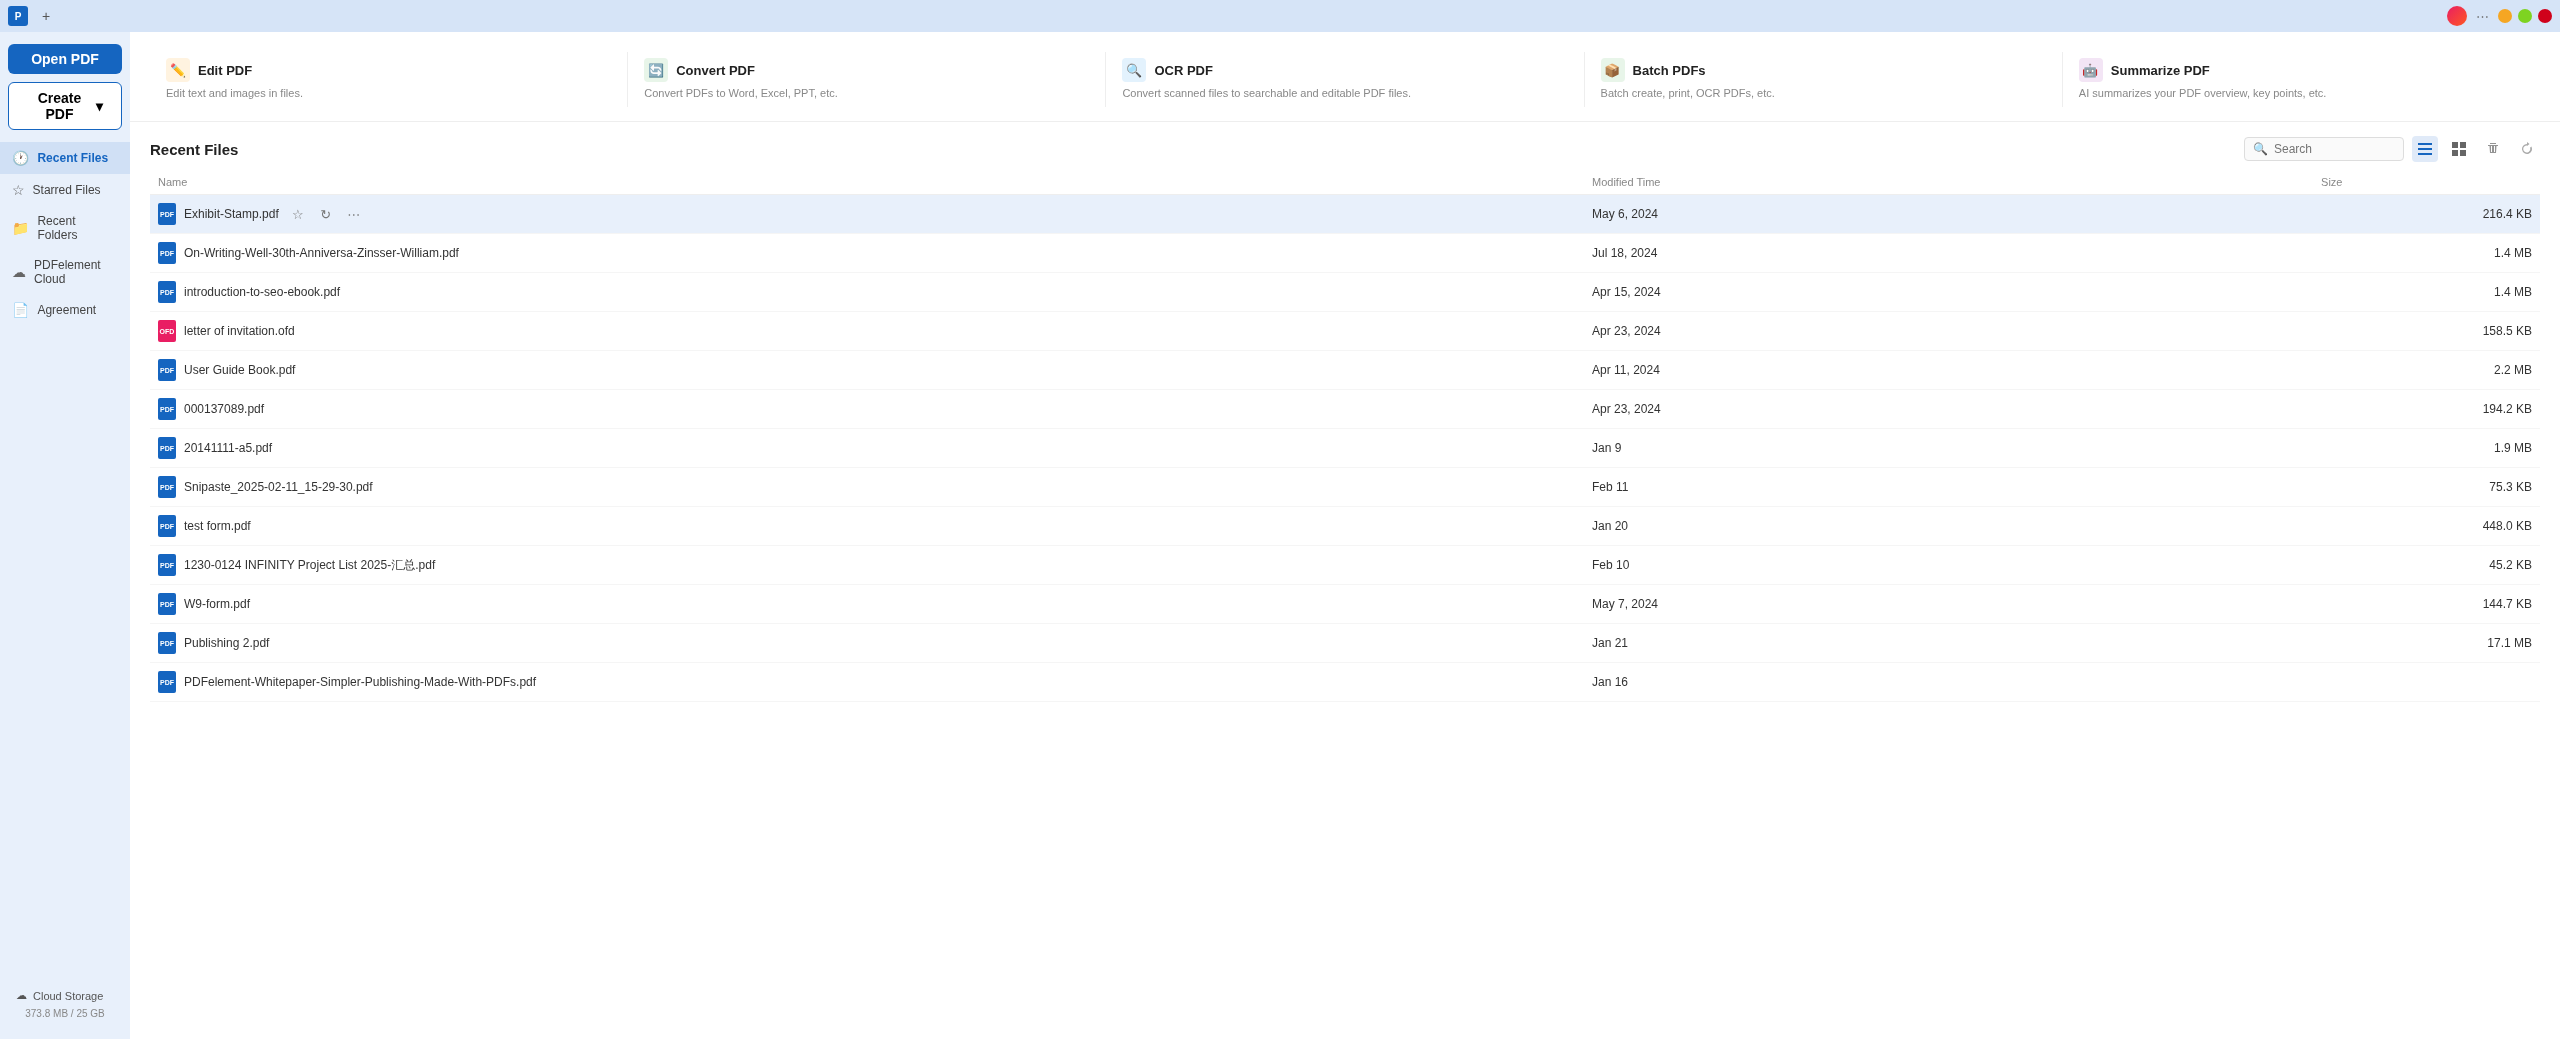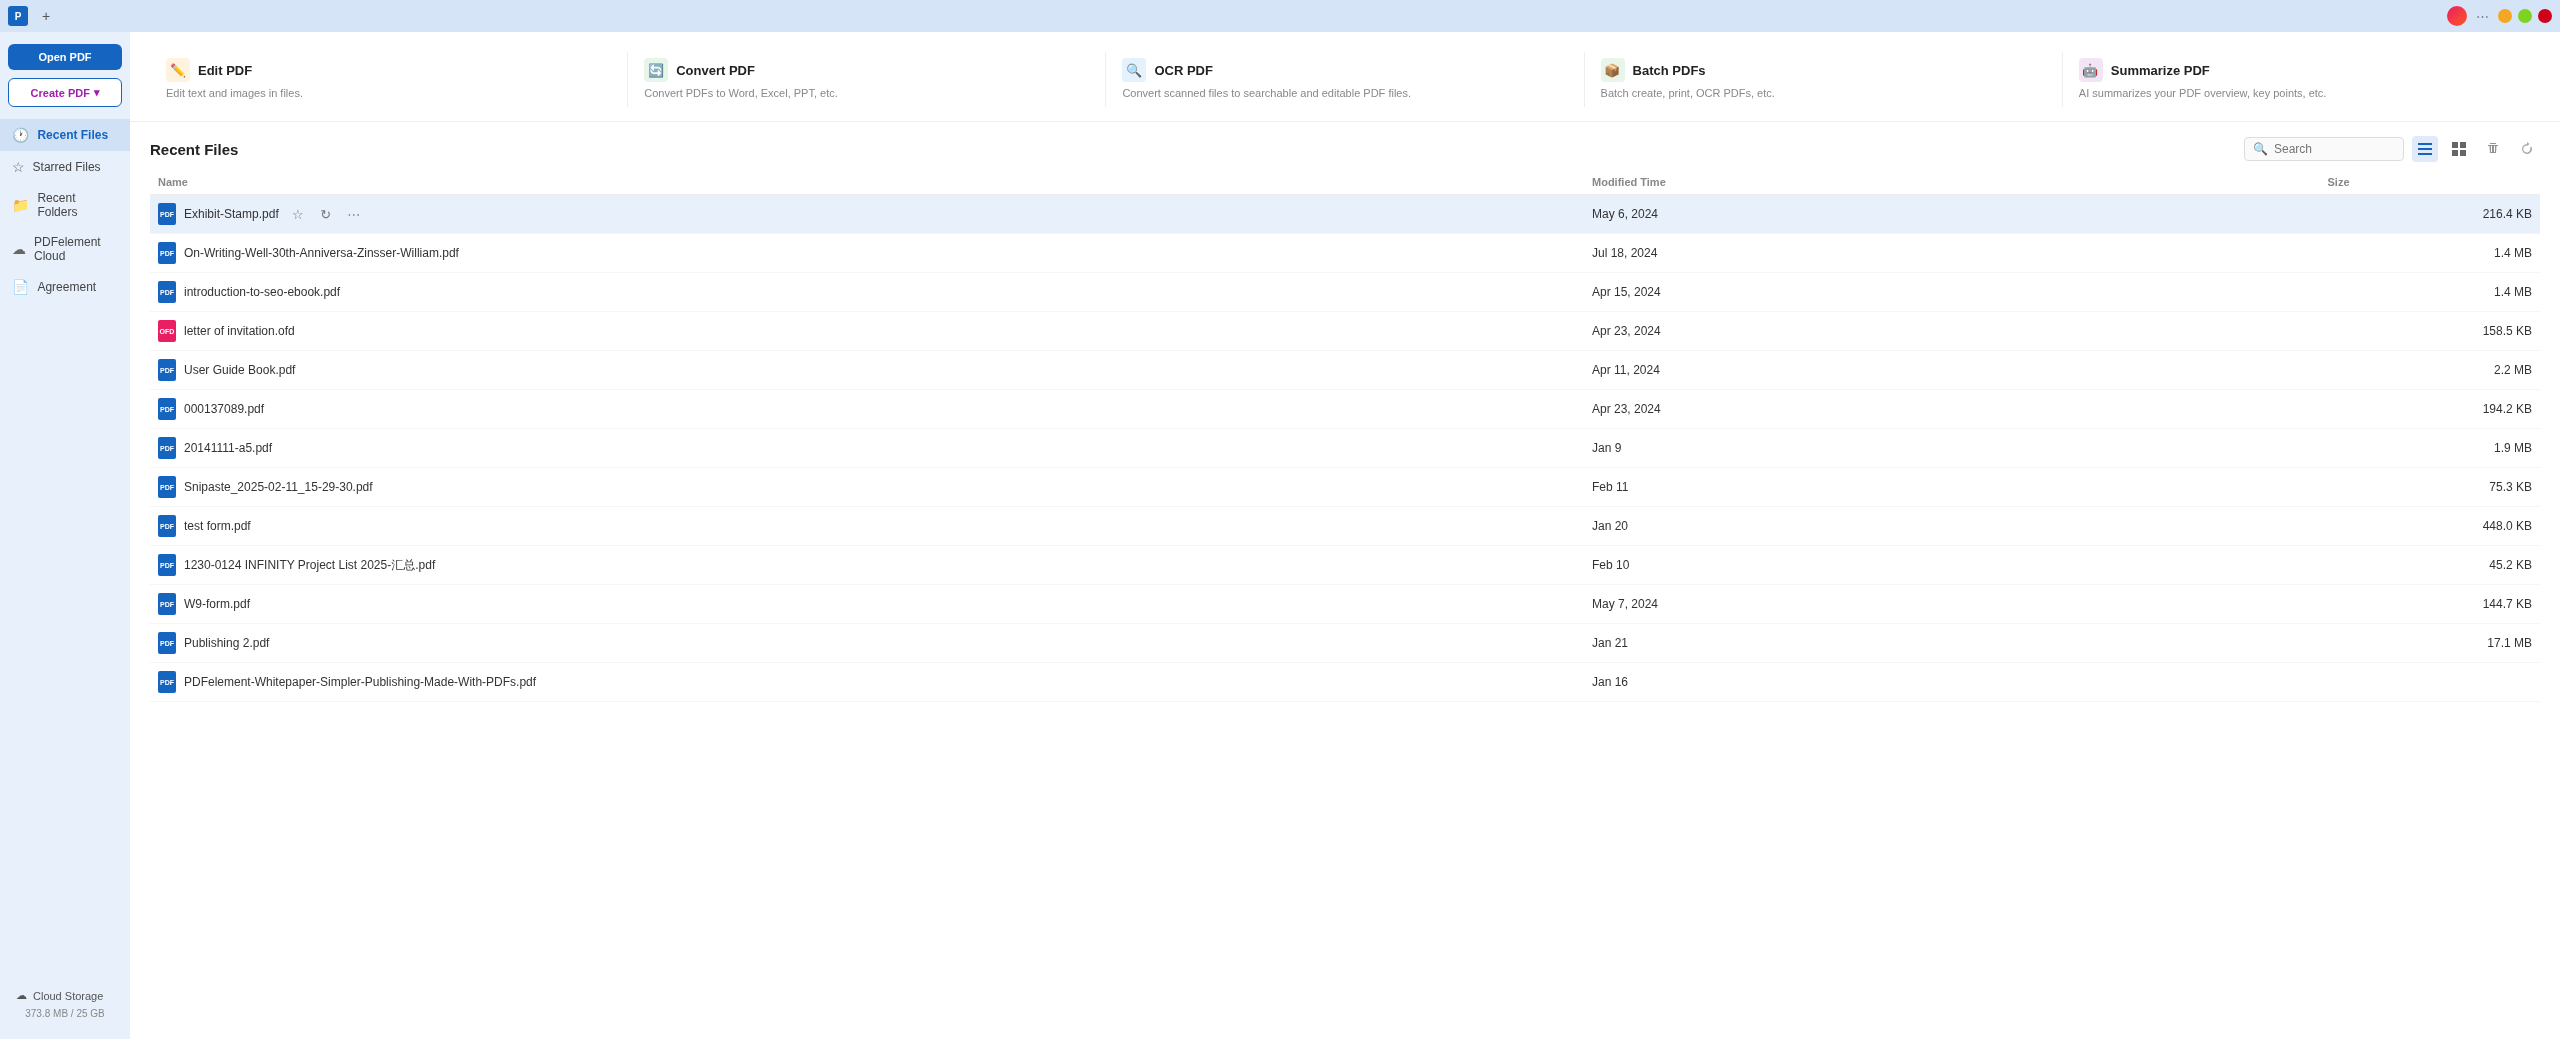--- a/index.html
+++ b/index.html
@@ -53,32 +53,32 @@
       flex-direction: column;
       padding: 8px 0;
       flex-shrink: 0;
       height: 100%;
     }
     .sidebar-btn {
       margin: 4px 8px;
       padding: 7px 18px;
       border-radius: 6px;
       cursor: pointer;
-      font-size: 11px;
+      font-size: 14px;
       font-weight: 600;
       text-align: center;
     }
     .btn-open {
       background: #1565c0;
       color: white;
       border: none;
     }
     .btn-create {
       background: white;
-      color: #a21caf;
+      color: #000000;
       border: 1px solid #1565c0;
       display: flex;
       align-items: center;
       justify-content: center;
       gap: 4px;
     }
     .sidebar-nav { margin-top: 8px; }
     .sidebar-item {
       display: flex;
       align-items: center;
@@ -258,21 +258,21 @@
     .file-table {
       width: 100%;
       border-collapse: collapse;
     }
     .file-table thead tr {
       border-bottom: 1px solid #eee;
     }
     .file-table th {
       text-align: left;
       font-size: 11px;
-      font-weight: 700;
+      font-weight: 400;
       color: #888;
       padding: 6px 8px;
     }
     .file-table th.size-col { text-align: center; }
     .file-table tbody tr {
       border-bottom: 1px solid #f5f5f5;
       cursor: pointer;
     }
     .file-table tbody tr.selected { background: #e8f0fb; }
     .file-table td {

